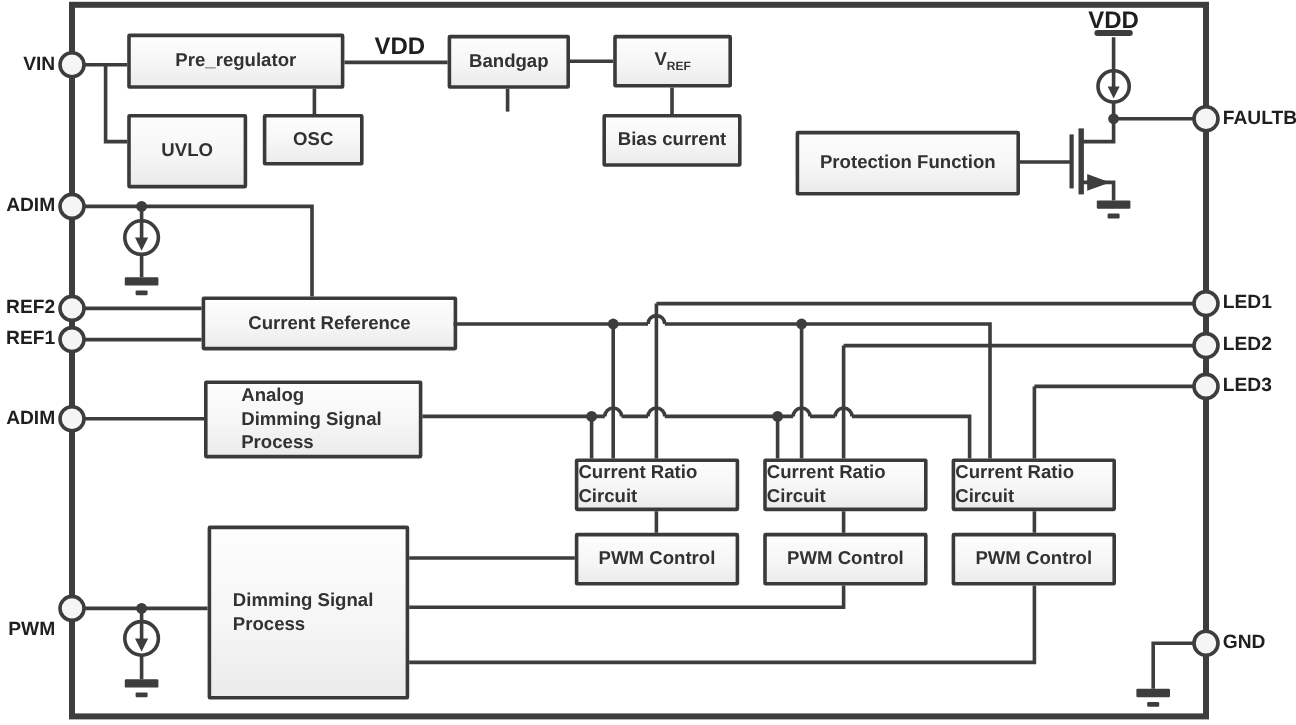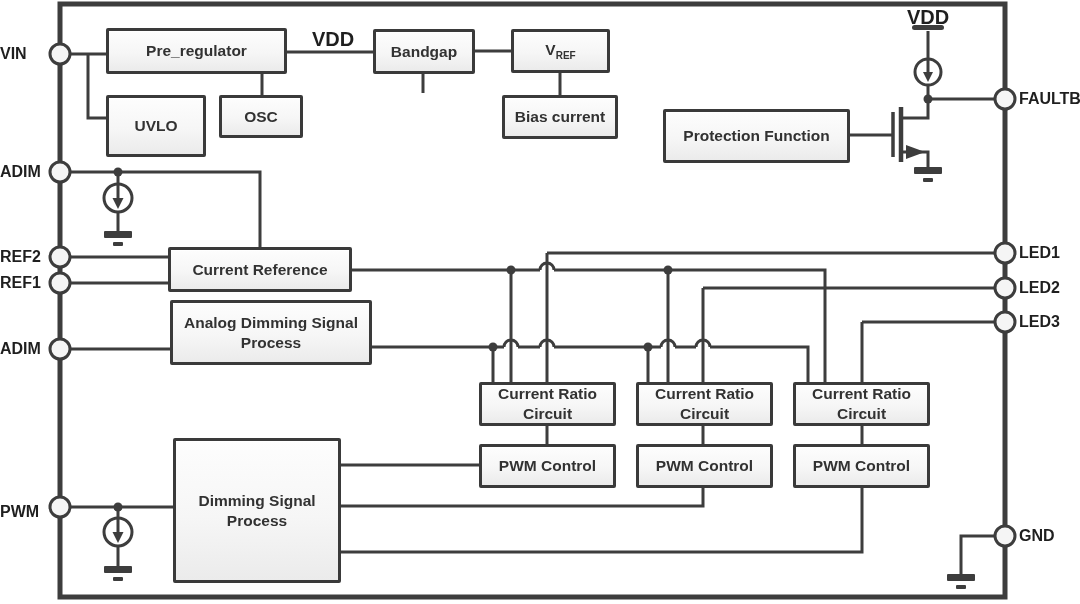--- a/index.html
+++ b/index.html
@@ -5,29 +5,29 @@
   html,body{margin:0;padding:0;background:#ffffff;}
   #stage{
     position:relative;width:1080px;height:604px;background:#ffffff;
     font-family:"Liberation Sans", sans-serif;overflow:hidden;
   }
   #wires{position:absolute;left:0;top:0;width:1080px;height:604px;}
   .block{
     position:absolute;box-sizing:border-box;
     border:3px solid #3a3a3a;border-radius:2px;
     background:linear-gradient(180deg,#fdfdfd 0%,#f6f6f6 55%,#ebebeb 100%);
-    display:flex;align-items:center;justify-content:center;text-align:center;
+    display:flex;align-items:center;justify-content:center;text-align:left;
     color:#323232;font-size:15.5px;font-weight:600;line-height:1.28;
     box-shadow:inset 0 1px 0 #ffffff;
   }
   .pin-label{
     position:absolute;height:20px;line-height:20px;color:#1f1f1f;
     font-size:16px;font-weight:600;white-space:nowrap;
   }
-  .pin-label.left{left:0;width:46px;}
+  .pin-label.left{left:0;width:46px;text-align:right;}
   .pin-label.right{left:1019px;width:70px;text-align:left;}
   .net-label{
     position:absolute;color:#1f1f1f;font-size:20px;font-weight:600;white-space:nowrap;
   }
   .sub{font-size:10px;font-weight:600;vertical-align:-4px;letter-spacing:0;margin-top:32px;}
 </style>
 </head>
 <body>
 
 <div id="stage">
@@ -147,24 +147,24 @@
   </div>
   <div class="block" style="left:511px;top:29px;width:99px;height:44px">
     <span><span>V</span><span class="sub">REF</span></span>
   </div>
   <div class="block" style="left:663px;top:109px;width:187px;height:54px">
     <span>Protection Function</span>
   </div>
   <div class="block" style="left:502px;top:95px;width:116px;height:44px">
     <span>Bias current</span>
   </div>
-  <div class="block" style="left:168px;top:247px;width:184px;height:45px">
+  <div class="block" style="left:168px;top:247px;width:213px;height:45px">
     <span>Current Reference</span>
   </div>
-  <div class="block" style="left:170px;top:300px;width:202px;height:65px;padding:0 6px">
+  <div class="block" style="left:170px;top:317px;width:182px;height:65px;padding:0 28px">
     <span>Analog Dimming Signal Process</span>
   </div>
 
   <div class="block" style="left:479px;top:382px;width:137px;height:44px">
     <span>Current Ratio Circuit</span>
   </div>
   <div class="block" style="left:636px;top:382px;width:137px;height:44px">
     <span>Current Ratio Circuit</span>
   </div>
   <div class="block" style="left:793px;top:382px;width:137px;height:44px">
@@ -183,21 +183,21 @@
 
   <div class="block" style="left:173px;top:438px;width:168px;height:145px;padding:0 18px">
     <span>Dimming Signal Process</span>
   </div>
 
   <div class="pin-label left" style="top:44px">VIN</div>
   <div class="pin-label left" style="top:162px">ADIM</div>
   <div class="pin-label left" style="top:247px">REF2</div>
   <div class="pin-label left" style="top:273px">REF1</div>
   <div class="pin-label left" style="top:339px">ADIM</div>
-  <div class="pin-label left" style="top:502px">PWM</div>
+  <div class="pin-label left" style="top:515px">PWM</div>
 
   <div class="pin-label right" style="top:89px">FAULTB</div>
   <div class="pin-label right" style="top:243px">LED1</div>
   <div class="pin-label right" style="top:278px">LED2</div>
   <div class="pin-label right" style="top:312px">LED3</div>
   <div class="pin-label right" style="top:526px">GND</div>
 
   <div class="net-label" style="left:312px;top:28px">VDD</div>
   <div class="net-label" style="left:898px;top:6px;width:60px;text-align:center">VDD</div>
 

